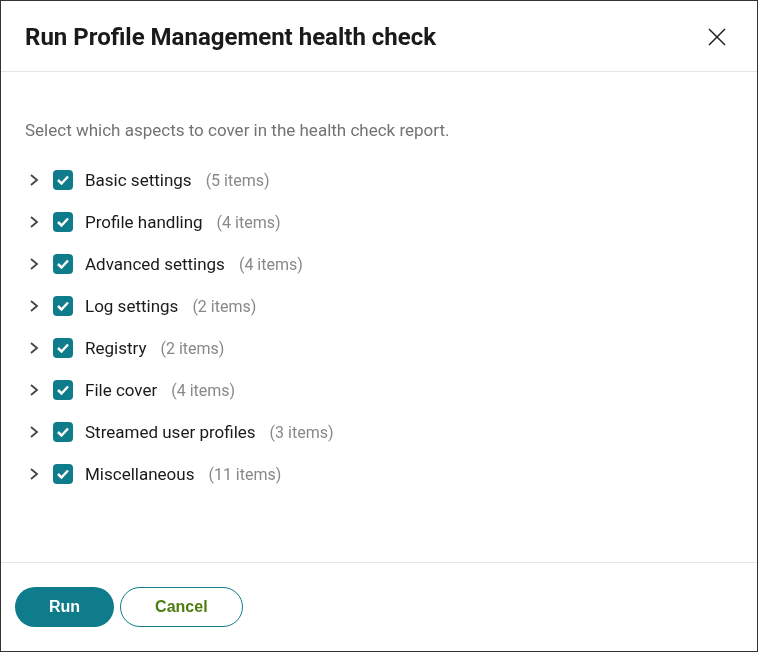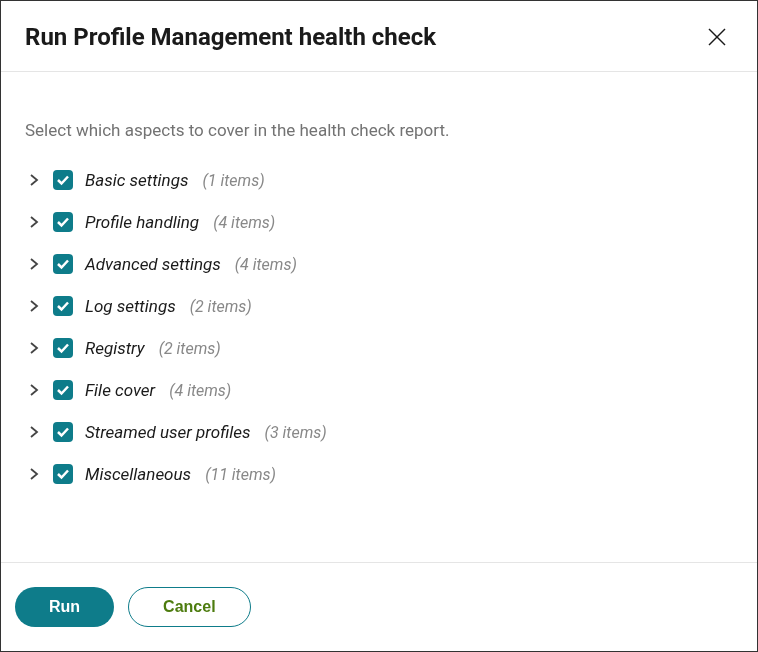--- a/index.html
+++ b/index.html
@@ -55,21 +55,20 @@
     }
     .item-list {
       display: flex;
       flex-direction: column;
       gap: 22px;
     }
     .item-row {
       display: flex;
       align-items: center;
       gap: 10px;
-      font-style: italic;
     }
     .chevron {
       width: 18px;
       height: 18px;
       display: flex;
       align-items: center;
       justify-content: center;
       cursor: pointer;
     }
     .chevron svg {
@@ -104,21 +103,21 @@
     }
     .item-count {
       font-size: 16px;
       color: #888;
       margin-left: 4px;
     }
     .footer {
       border-top: 1px solid #e5e5e5;
       padding: 24px 14px;
       display: flex;
-      gap: 14px;
+      gap: 6px;
     }
     .btn {
       height: 40px;
       border-radius: 22px;
       font-size: 16px;
       font-weight: 600;
       cursor: pointer;
       display: flex;
       align-items: center;
       justify-content: center;
@@ -157,21 +156,21 @@
         <svg viewBox="0 0 10 14">
             <polyline points="2,2 8,7 2,12"></polyline>
           </svg>
       </div>
       <div class="checkbox">
         <svg viewBox="0 0 14 14">
             <polyline points="2,7 5.5,10.5 12,3.5"></polyline>
           </svg>
       </div>
       <span class="item-label">Basic settings</span>
-      <span class="item-count">(1 items)</span>
+      <span class="item-count">(5 items)</span>
     </div>
 
     <div class="item-row">
       <div class="chevron">
         <svg viewBox="0 0 10 14">
             <polyline points="2,2 8,7 2,12"></polyline>
           </svg>
       </div>
       <div class="checkbox">
         <svg viewBox="0 0 14 14">

